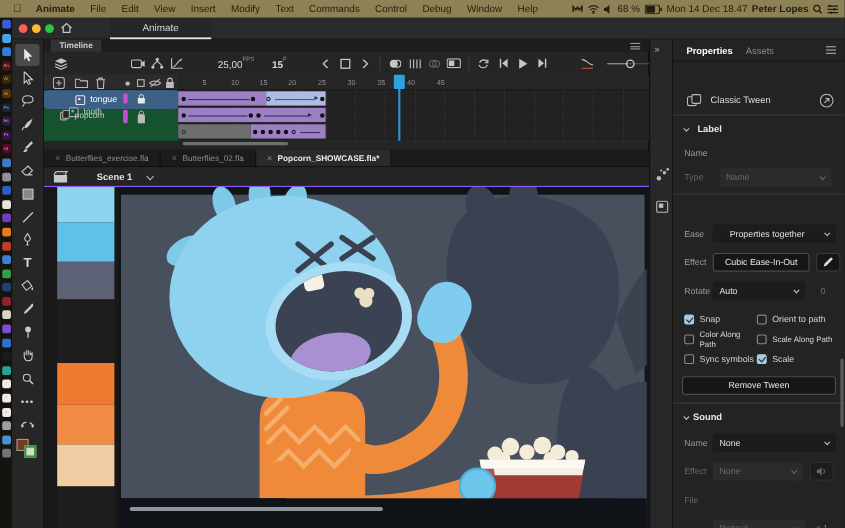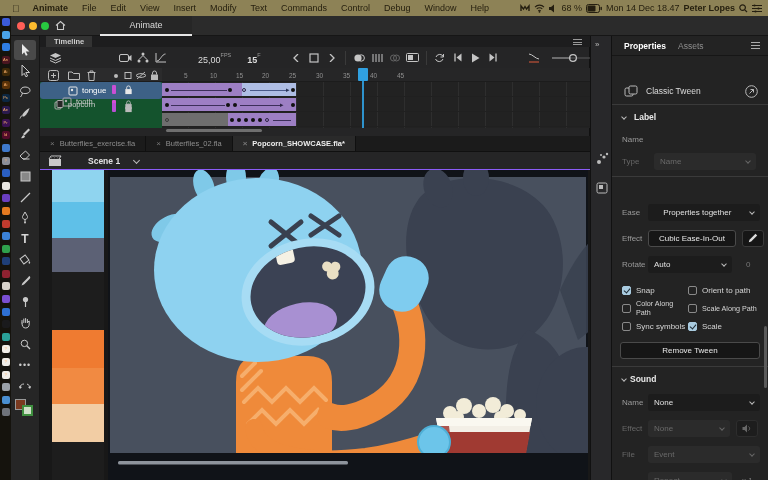--- a/index.html
+++ b/index.html
@@ -817,24 +817,20 @@
         </span>
       <span class="iconbtn dis" style="margin-left:6px">
           <svg width="10" height="9" viewBox="0 0 10 9">
             <path d="M0.5 3 h2 l2.5 -2.5 v8 L2.5 6 H0.5 Z" fill="#bbb"></path>
             <path d="M6.5 2.5 C8 3.5 8 5.5 6.5 6.5" stroke="#bbb" fill="none"></path>
           </svg>
         </span>
     </div>
     <div class="row" style="top:408px; height:20px">
       <span class="flbl dis">File</span>
-      <span class="sel dis" style="width:112px; margin-left:-6px">
-          <span>Event</span>
-          <span class="cv chev sm"></span>
-        </span>
     </div>
     <div class="row" style="top:434px; height:20px">
       <span class="flbl dis"></span>
       <span class="sel dis" style="width:84px; margin-left:-6px">
           <span>Repeat</span>
           <span class="cv chev sm"></span>
         </span>
       <span class="num" style="margin-left:10px">x 1</span>
     </div>
 

